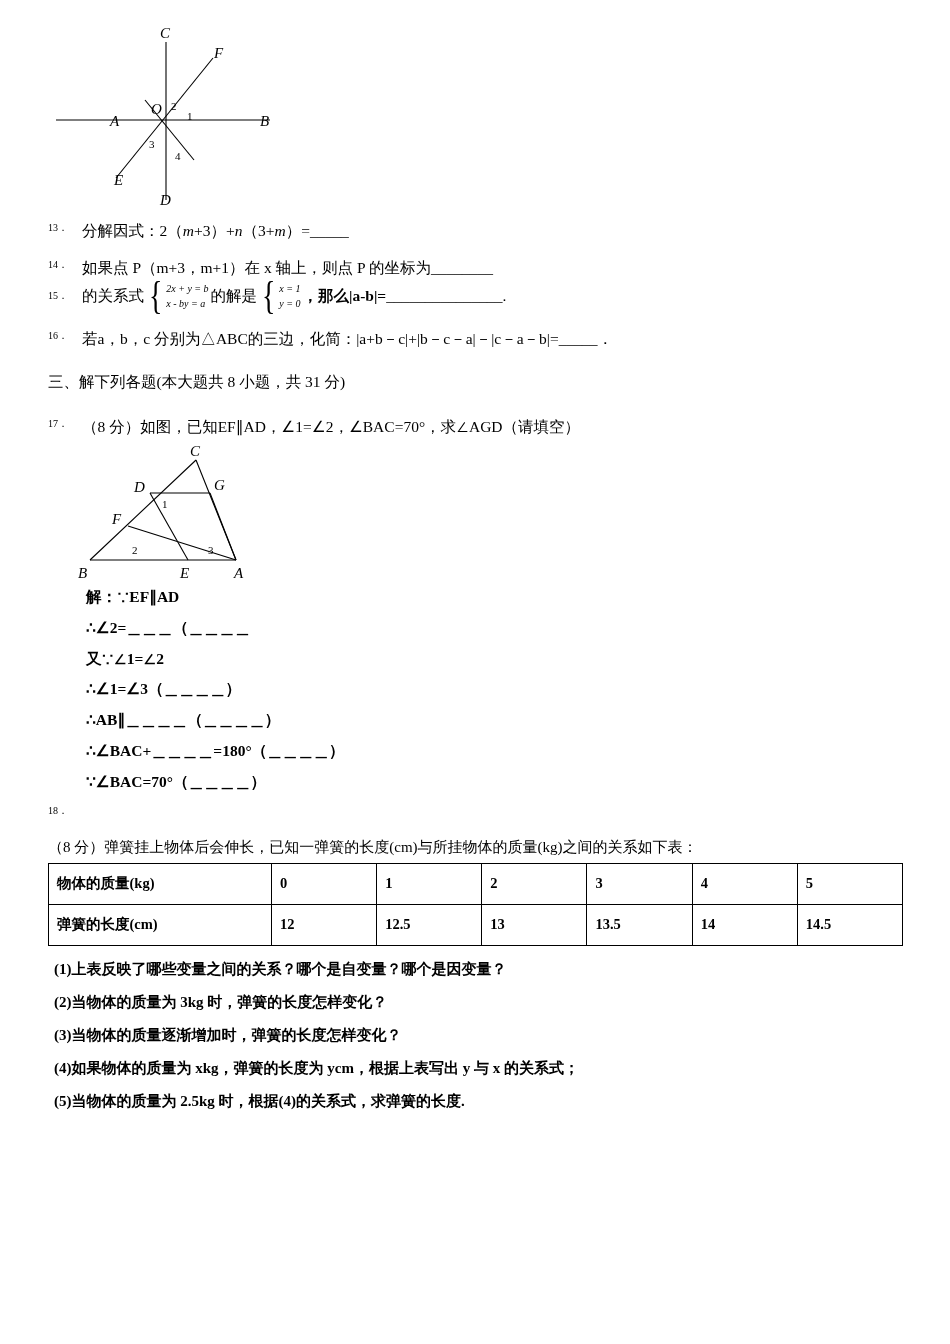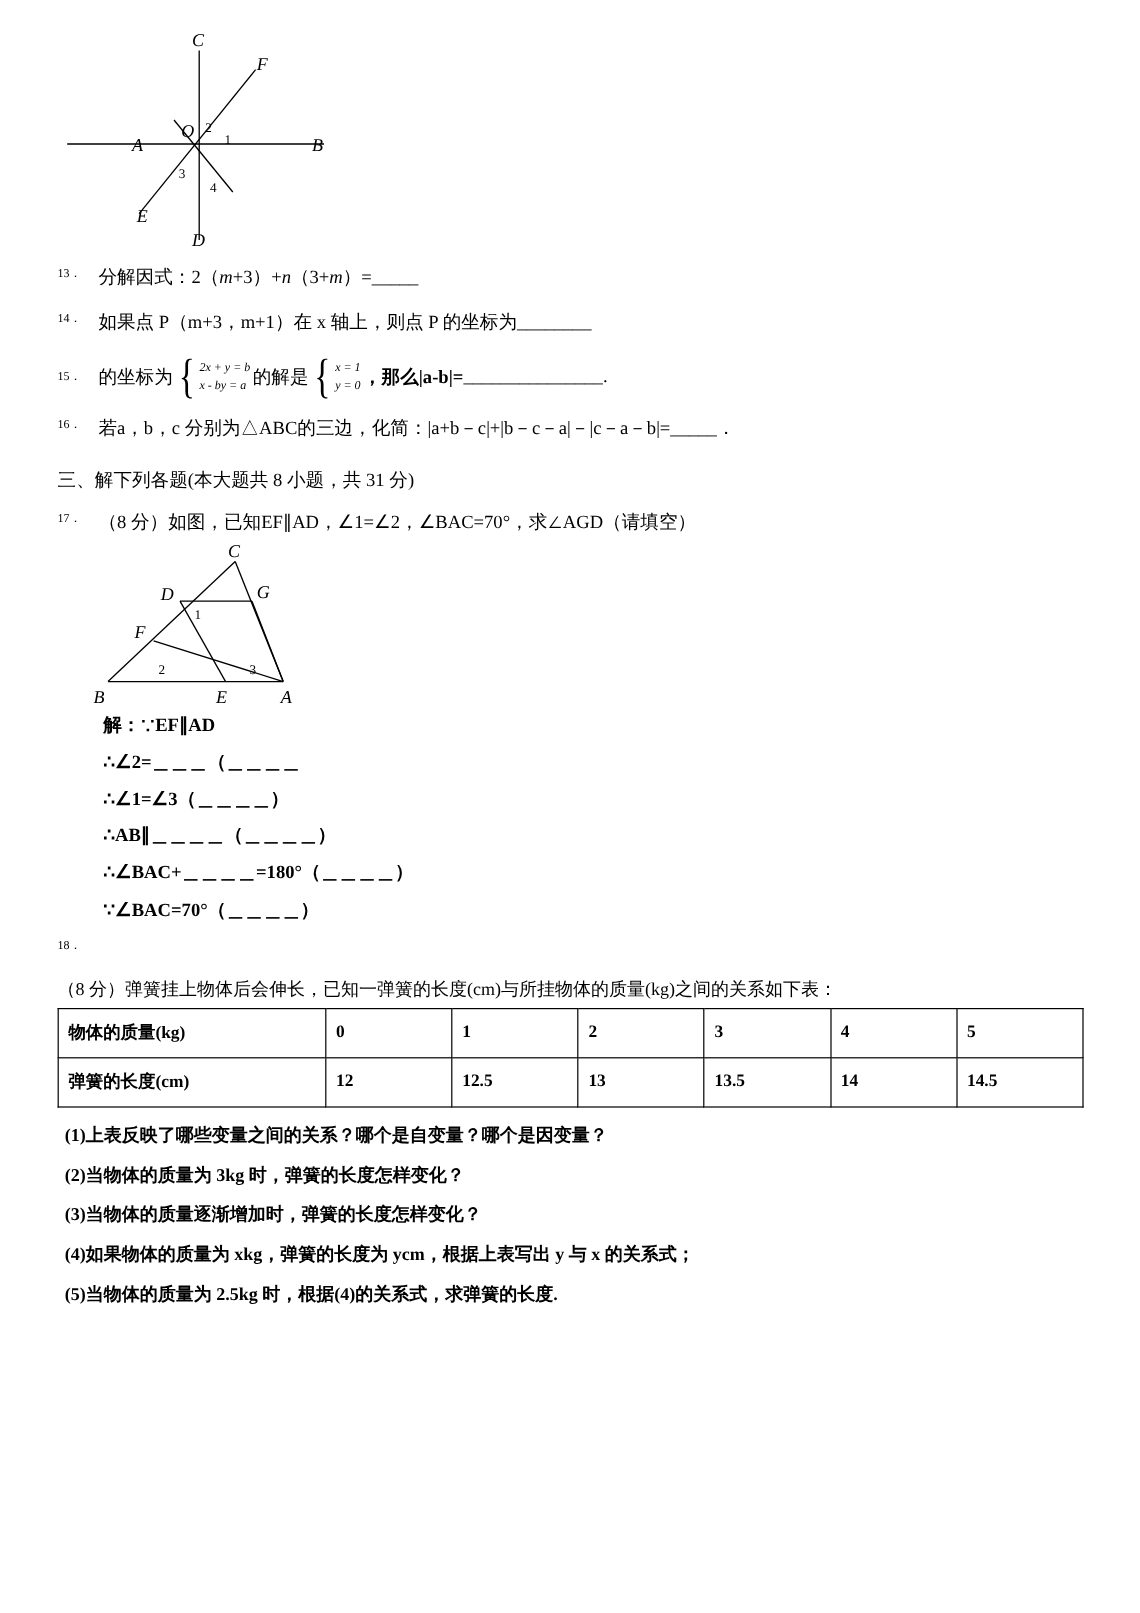--- a/index.html
+++ b/index.html
@@ -170,24 +170,24 @@
     </span>
   </div>
 
   <div class="qrow" style="margin-top:16px;">
     <span class="qnum">14．</span>
     <span class="qbody">
       <span>如果点 P（m+3，m+1）在 x 轴上，则点 P 的坐标为</span><span>________</span>
     </span>
   </div>
 
-  <div class="qrow" style="margin-top:18px; align-items:center;">
+  <div class="qrow" style="align-items:center;">
     <span class="qnum">15．</span>
     <span class="qbody" style="display:flex;align-items:center;">
-      <span>的坐标为</span>
+      <span>的关系式</span>
       <span class="sys">
         <span class="brace">{</span>
         <span class="sysrows">
           <span>2x + y = b</span>
           <span>x - by = a</span>
         </span>
       </span>
       <span>的解是</span>
       <span class="sys">
         <span class="brace">{</span>
@@ -204,21 +204,21 @@
 
   <div class="qrow" style="margin-top:16px;">
     <span class="qnum">16．</span>
     <span class="qbody">
       <span>若a，b，c 分别为△ABC的三边，化简：|a+b－c|+|b－c－a|－|c－a－b|=</span><span>_____</span><span>．</span>
     </span>
   </div>
 
   <div class="sect" style="margin-top:22px;">三、解下列各题(本大题共 8 小题，共 31 分)</div>
 
-  <div class="qrow" style="margin-top:14px;">
+  <div class="qrow" style="margin-top:24px;">
     <span class="qnum">17．</span>
     <span class="qbody">（8 分）如图，已知EF∥AD，∠1=∠2，∠BAC=70°，求∠AGD（请填空）</span>
   </div>
 
   <div class="fig2">
     <svg width="330" height="150" viewBox="0 0 330 150">
 
       <line x1="22" y1="122" x2="168" y2="122" stroke="#000" stroke-width="1.1"></line>
       <line x1="168" y1="122" x2="128" y2="22" stroke="#000" stroke-width="1.1"></line>
       <line x1="22" y1="122" x2="128" y2="22" stroke="#000" stroke-width="1.1"></line>
@@ -241,20 +241,21 @@
 
       <text class="lblsm" x="94" y="70">1</text>
       <text class="lblsm" x="64" y="116">2</text>
       <text class="lblsm" x="140" y="116">3</text>
     </svg>
   </div>
 
   <div class="proof">
     <div class="bd">解：∵EF∥AD</div>
     <div class="bd">∴∠2=＿＿＿（＿＿＿＿</div>
+    <div class="bd">又∵∠1=∠2</div>
     <div class="bd">∴∠1=∠3（＿＿＿＿）</div>
     <div class="bd">∴AB∥＿＿＿＿（＿＿＿＿）</div>
     <div class="bd">∴∠BAC+＿＿＿＿=180°（＿＿＿＿）</div>
     <div class="bd">∵∠BAC=70°（＿＿＿＿）</div>
   </div>
 
   <div class="qrow" style="margin-top:6px;flex-direction:column;">
     <span class="qnum">18．</span>
     <span class="qbody" style="font-size:15px;">（8 分）弹簧挂上物体后会伸长，已知一弹簧的长度(cm)与所挂物体的质量(kg)之间的关系如下表：</span>
   </div>

